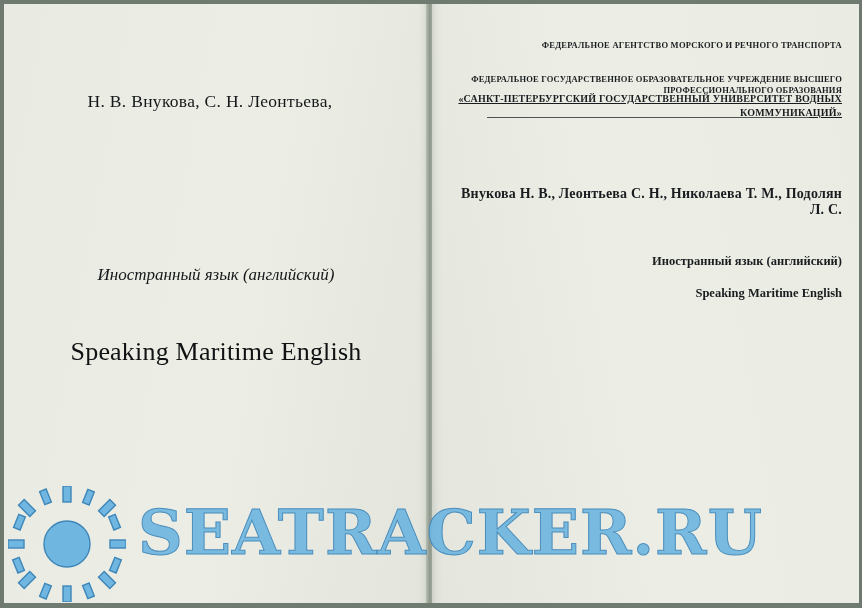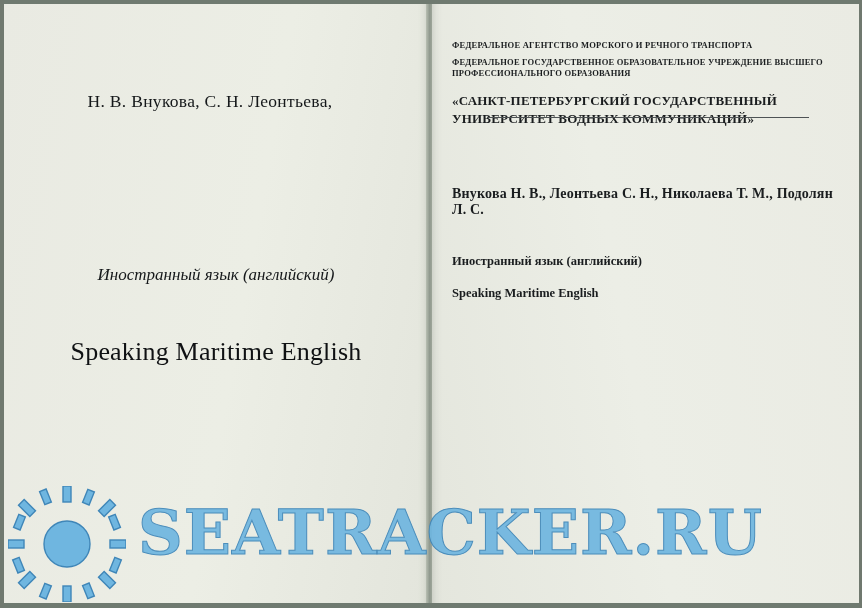--- a/index.html
+++ b/index.html
@@ -107,42 +107,43 @@
     font-size: 26px;
     color: #0f1113;
     letter-spacing: 0.2px;
   }
 
   
   .tp {
     position: absolute;
     left: 452px;
     width: 390px;
-    text-align: left;
+    text-align: right;
     color: #1a1d1f;
   }
   .tp-org1 {
     top: 40px;
     font-size: 8.5px;
     font-weight: bold;
     letter-spacing: 0.25px;
   }
   .tp-org2 {
-    top: 57px;
+    top: 74px;
     font-size: 8.5px;
     font-weight: bold;
     line-height: 1.35;
     letter-spacing: 0.2px;
   }
   .tp-org3 {
     top: 92px;
-    font-size: 13px;
+    font-size: 10px;
     font-weight: bold;
     line-height: 1.35;
     letter-spacing: 0.2px;
+    text-decoration: underline;
   }
   .tp-rule {
     position: absolute;
     left: 487px;
     width: 322px;
     top: 117px;
     height: 1px;
     background: #4e5355;
   }
   .tp-authors {

